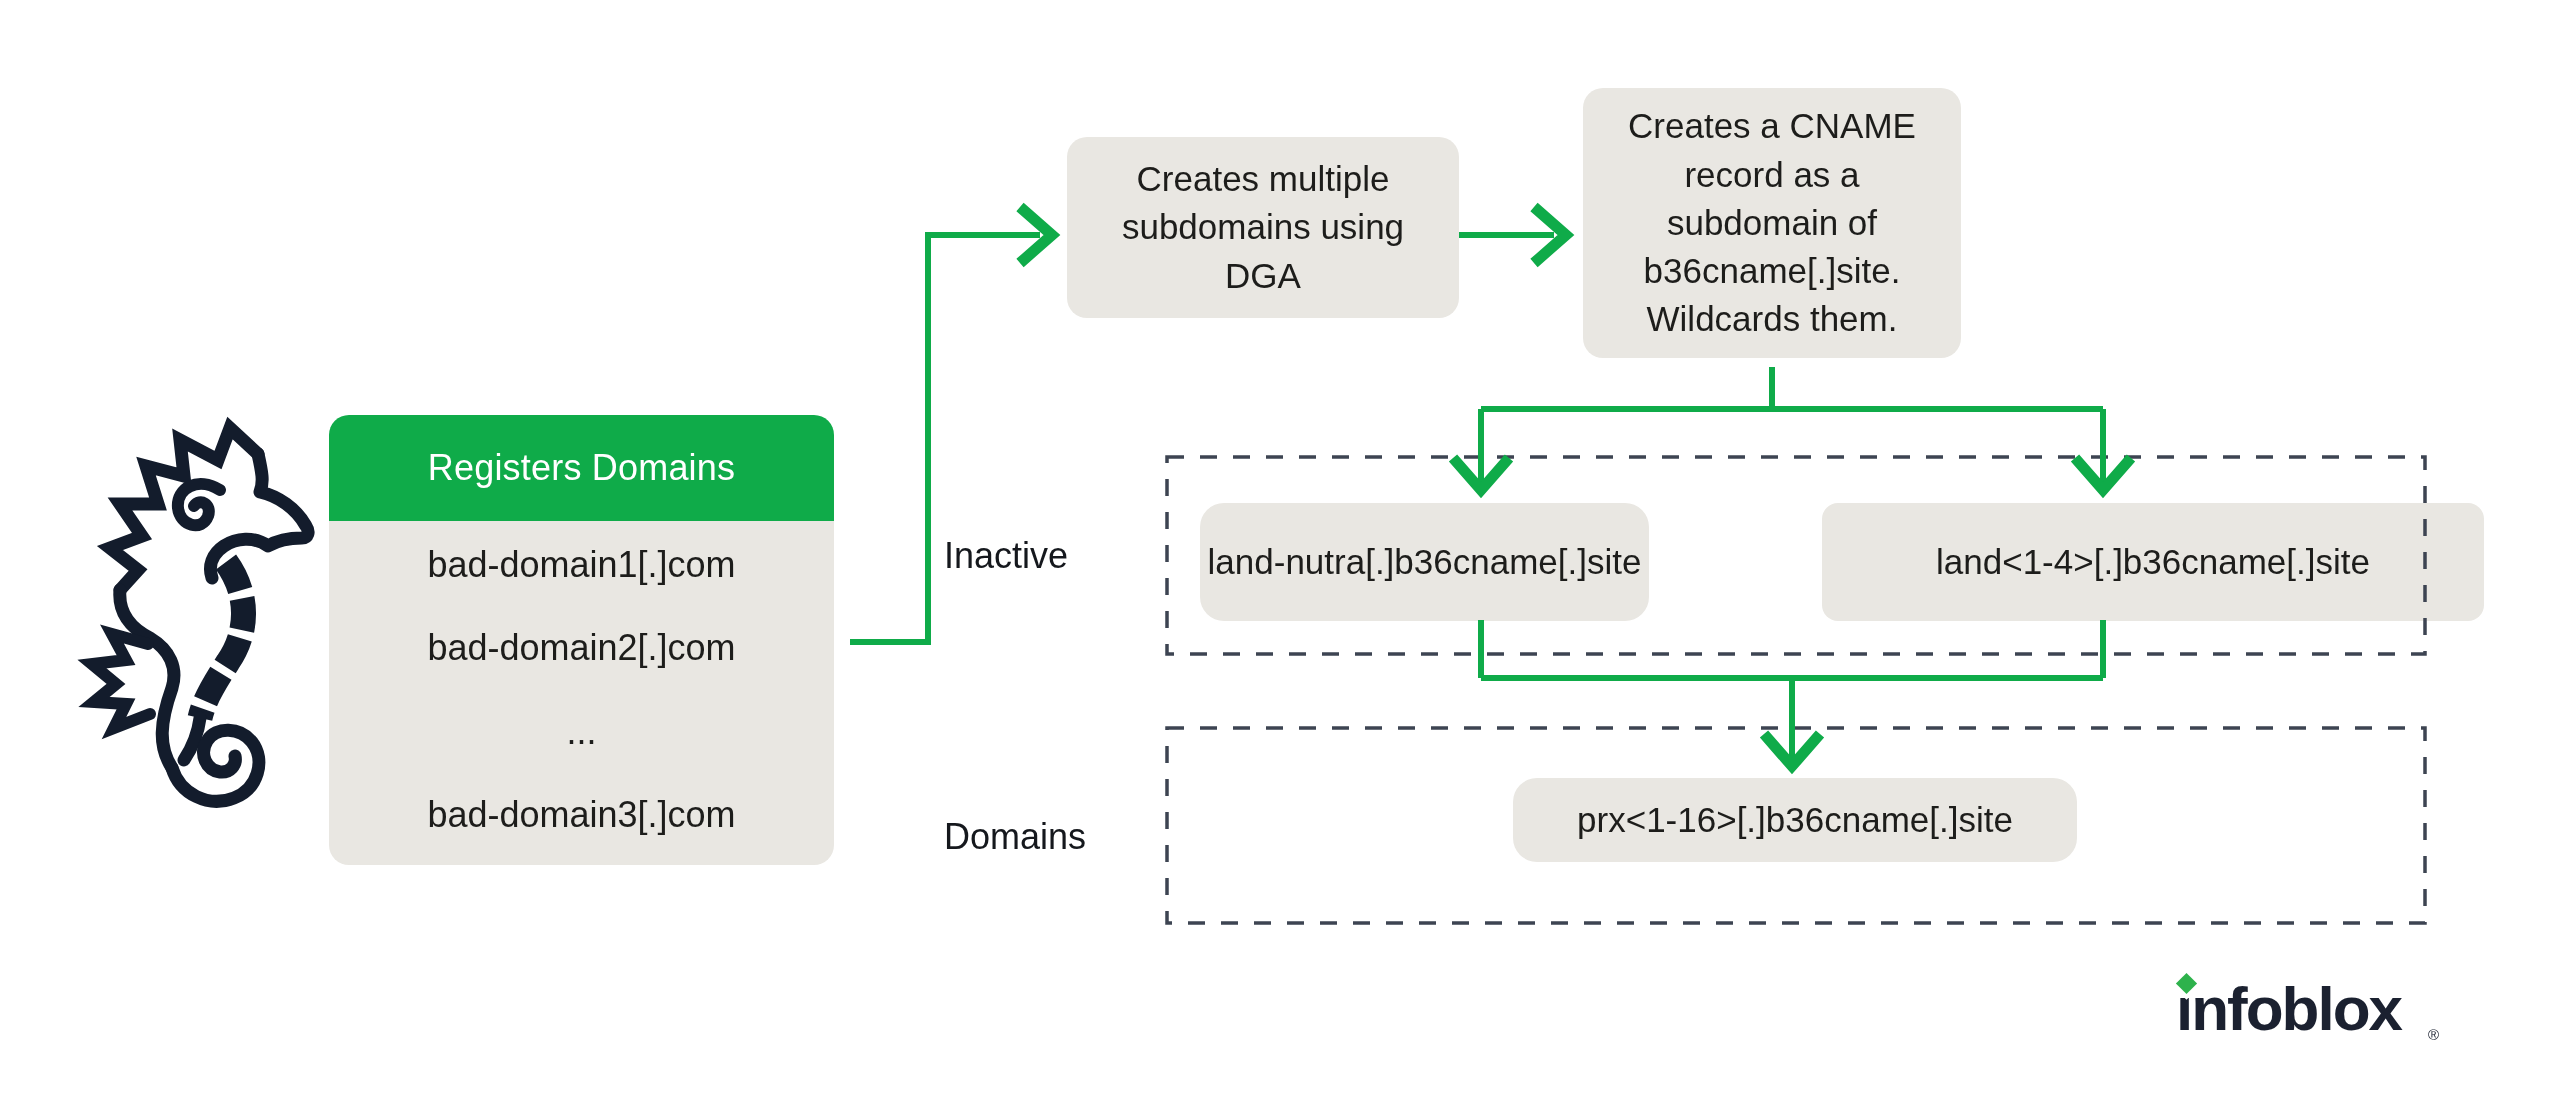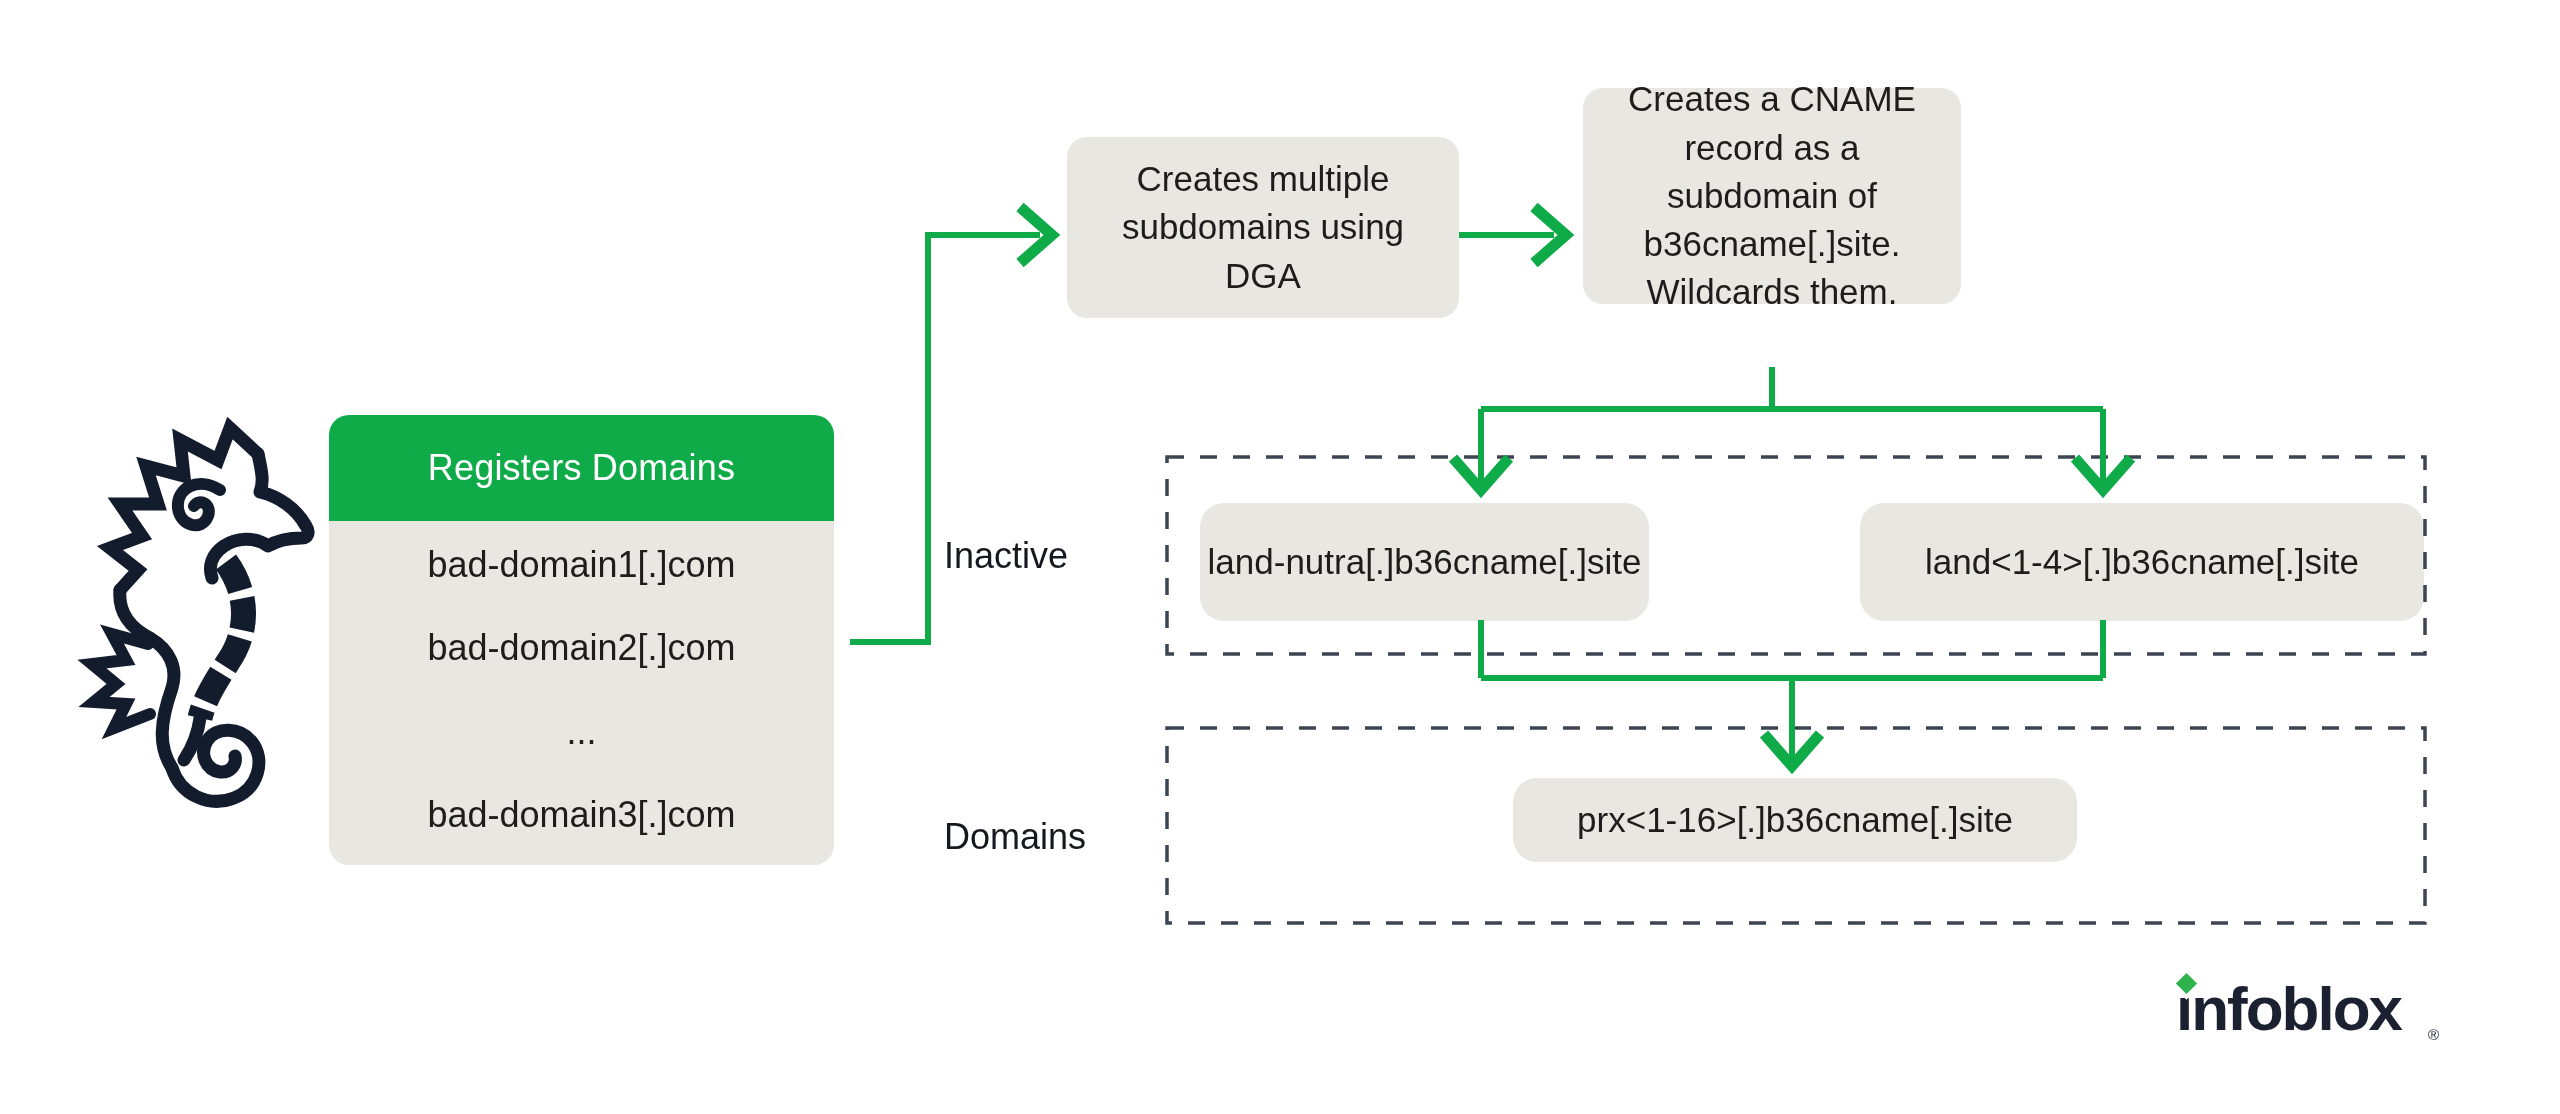--- a/index.html
+++ b/index.html
@@ -33,28 +33,28 @@
   .domain-item{
     text-align:center;font-size:36px;color:#1d1d1b;
   }
   
   .step-box{
     background:#e9e7e2;border-radius:20px;
     display:flex;align-items:center;justify-content:center;
     text-align:center;font-size:35px;line-height:1.38;color:#1d1d1b;
   }
   .dga-box{left:1067px;top:137px;width:392px;height:181px;padding:0 26px;box-sizing:border-box;}
-  .cname-box{left:1583px;top:88px;width:378px;height:216px;padding:4px 22px;box-sizing:border-box;}
+  .cname-box{left:1583px;top:88px;width:378px;height:270px;padding:4px 22px;box-sizing:border-box;}
   .pill-box{
     background:#e9e7e2;border-radius:24px;
     display:flex;align-items:center;justify-content:center;
     font-size:35px;color:#1d1d1b;white-space:nowrap;
   }
   .land-left{left:1200px;top:503px;width:449px;height:118px;}
-  .land-right{left:1860px;top:503px;width:564px;height:118px;}
+  .land-right{left:1822px;top:503px;width:662px;height:118px;border-radius:16px;}
   .prx{left:1513px;top:778px;width:564px;height:84px;}
   .group-label{
     font-size:36px;color:#15181d;line-height:44px;
     width:200px;text-align:left;padding-left:19px;
   }
   .inactive-label{left:925px;top:534px;}
   .active-label{left:925px;top:815px;}
   
   .wires{left:0;top:0;width:2560px;height:1114px;pointer-events:none;}
   

